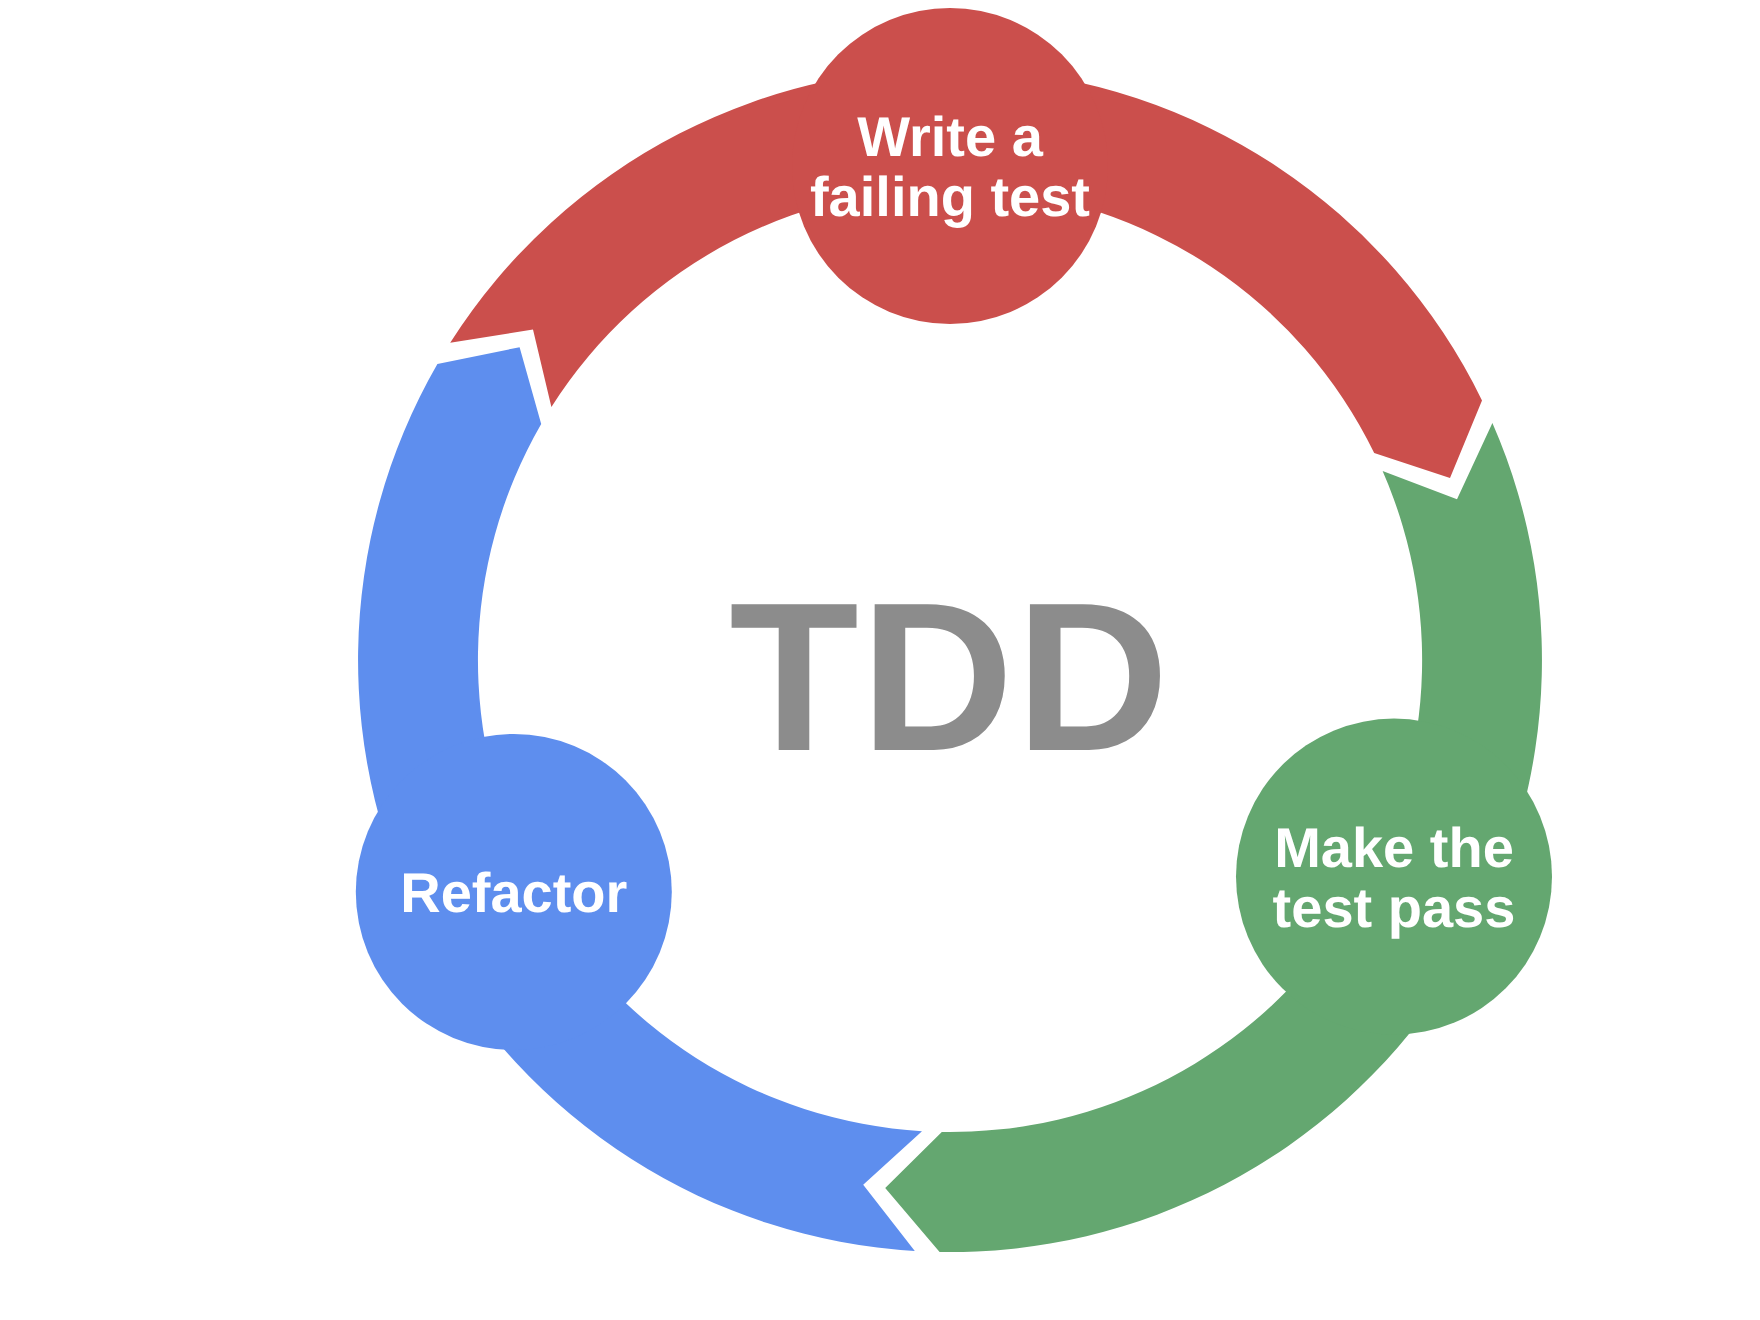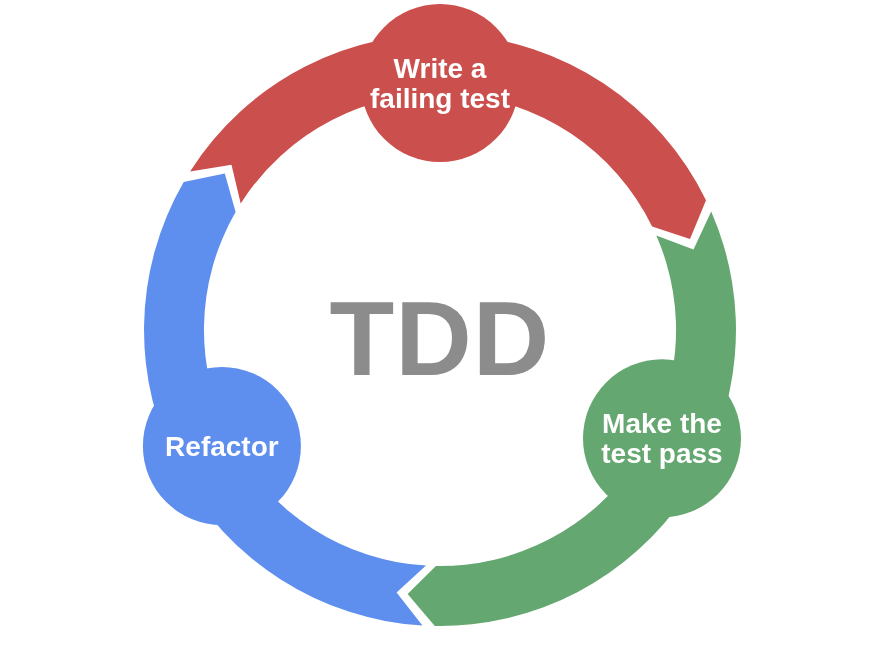--- a/index.html
+++ b/index.html
@@ -10,20 +10,21 @@
   body {
     width: 880px;
     height: 660px;
     overflow: hidden;
     font-family: "Liberation Sans", sans-serif;
   }
   .diagram-wrap {
     width: 840px;
     height: 660px;
     position: relative;
+    padding-left: 35px;
   }
   svg { display: block; }
   .step-label {
     font-family: "Liberation Sans", sans-serif;
     font-weight: bold;
     font-size: 28px;
     text-anchor: middle;
   }
   .center-title {
     font-family: "Liberation Sans", sans-serif;

